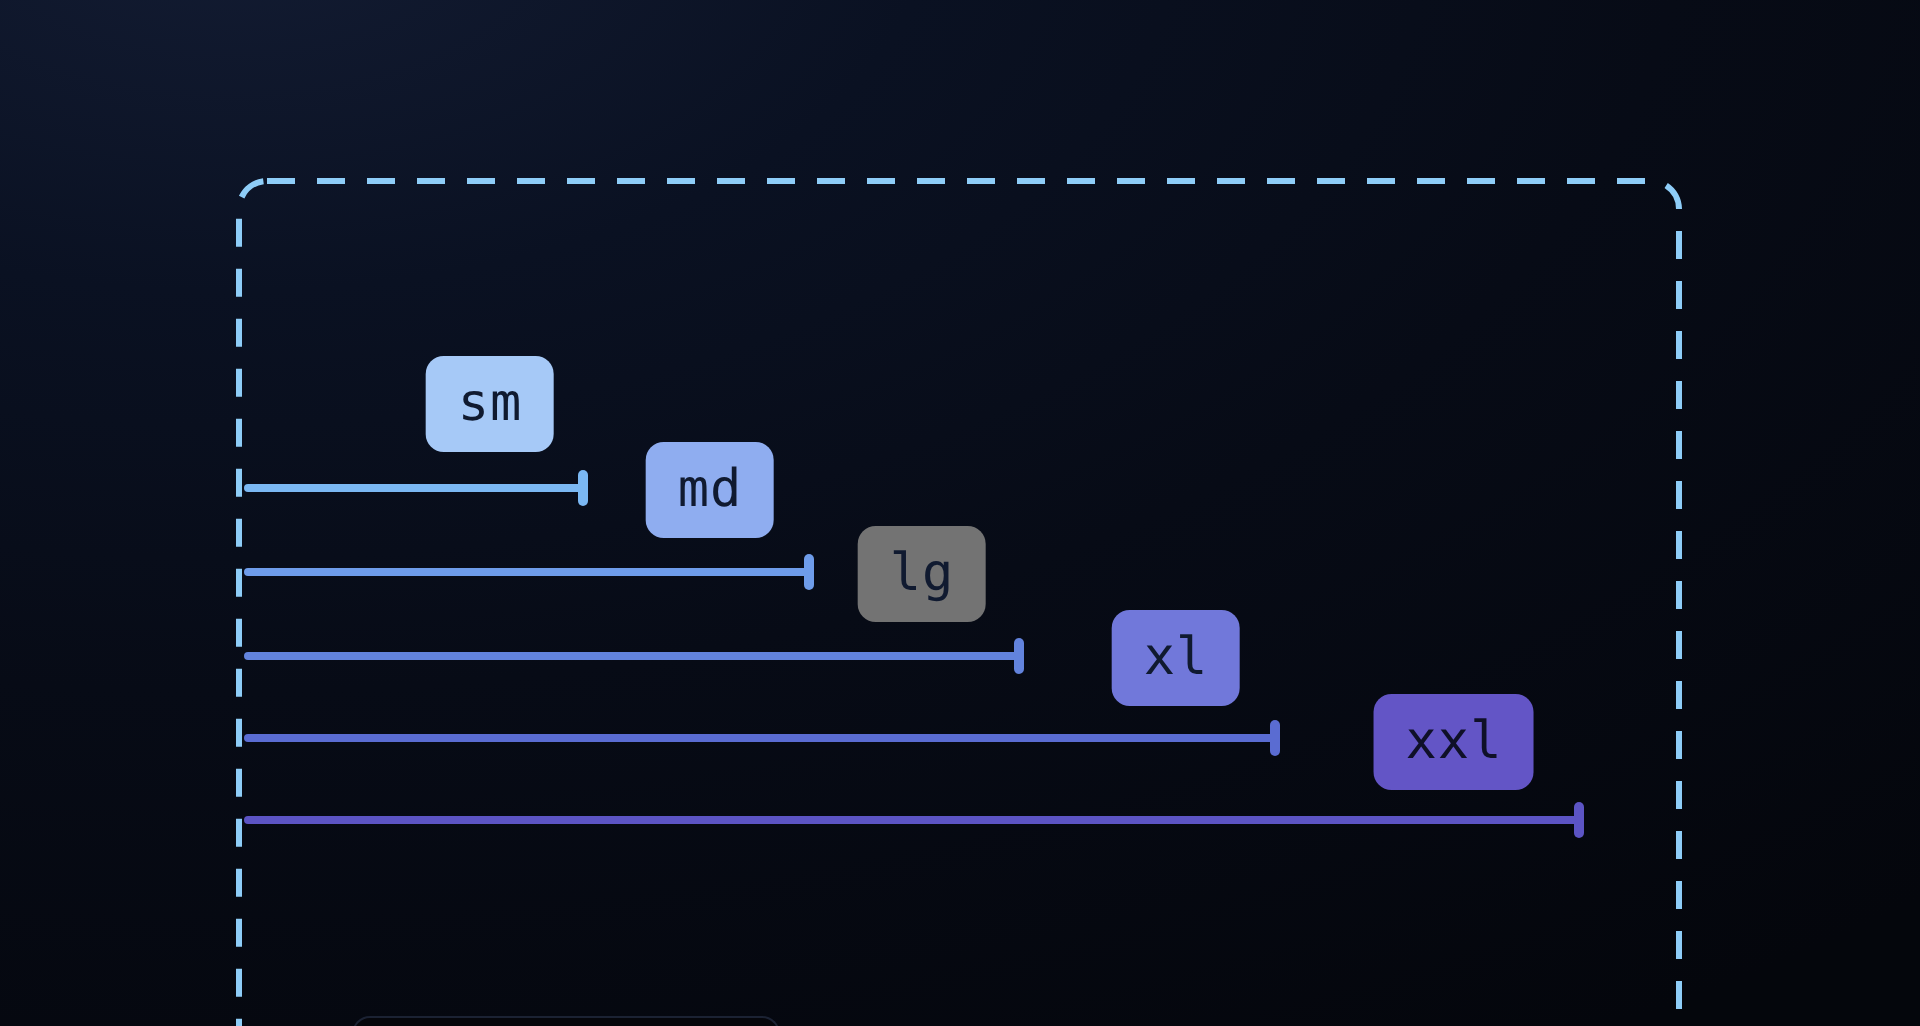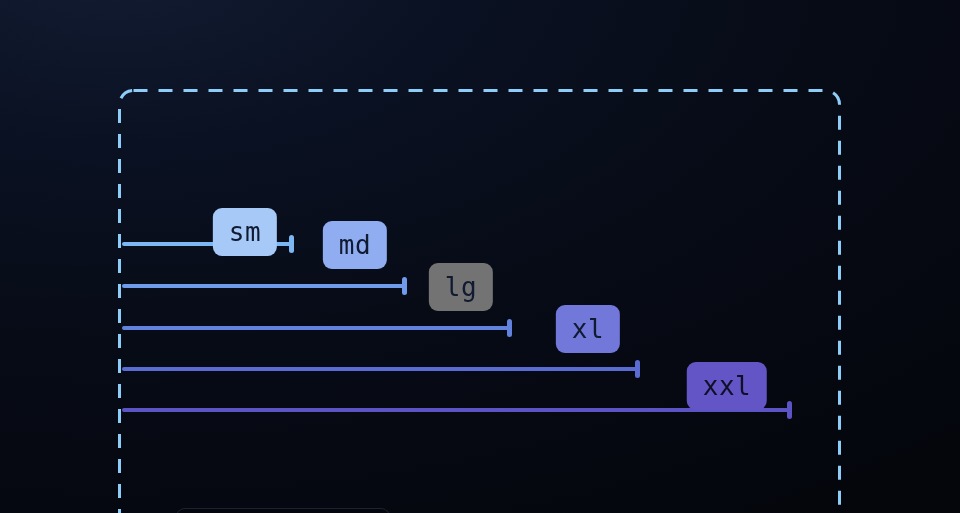--- a/index.html
+++ b/index.html
@@ -67,33 +67,33 @@
 
 <div class="stage">
   <svg class="frame-svg" xmlns="http://www.w3.org/2000/svg" width="728" height="425">
     <rect id="frame-rect" x="2.5" y="2.5" width="720" height="600" rx="14" ry="14" fill="none" stroke-width="3" stroke="#8ecdf8" stroke-dasharray="14 11"></rect>
   </svg>
 
   <div id="rows-layer">
       <div class="ruler-line" style="left: 122px; top: 242px; width: 171px; background: rgb(123, 184, 243);">
         <div class="cap" style="background: rgb(123, 184, 243);"></div>
       </div>
-      <div class="badge" style="left: 245px; top: 202px; background: rgb(166, 201, 247); color: rgb(16, 26, 48); margin-top: 30px;">sm</div>
+      <div class="badge" style="left: 245px; top: 202px; background: rgb(166, 201, 247); color: rgb(16, 26, 48);">sm</div>
       <div class="ruler-line" style="left: 122px; top: 284px; width: 284px; background: rgb(110, 156, 234);">
         <div class="cap" style="background: rgb(110, 156, 234);"></div>
       </div>
       <div class="badge" style="left: 355px; top: 245px; background: rgb(143, 173, 240); color: rgb(16, 26, 48);">md</div>
       <div class="ruler-line" style="left: 122px; top: 326px; width: 389px; background: rgb(98, 131, 221);">
         <div class="cap" style="background: rgb(98, 131, 221);"></div>
       </div>
       <div class="badge" style="left: 461px; top: 287px; background: #737373; color: rgb(16, 26, 48);">lg</div>
       <div class="ruler-line" style="left: 122px; top: 367px; width: 517px; background: rgb(90, 108, 210);">
         <div class="cap" style="background: rgb(90, 108, 210);"></div>
       </div>
       <div class="badge" style="left: 588px; top: 329px; background: rgb(113, 120, 218); color: rgb(16, 26, 48);">xl</div>
       <div class="ruler-line" style="left: 122px; top: 408px; width: 669px; background: rgb(92, 84, 196);">
         <div class="cap" style="background: rgb(92, 84, 196);"></div>
       </div>
-      <div class="badge" style="left: 727px; top: 386px; background: rgb(99, 85, 198); color: rgb(15, 16, 40);">xxl</div>
+      <div class="badge" style="left: 727px; top: 371px; background: rgb(99, 85, 198); color: rgb(15, 16, 40);">xxl</div>
     </div>
 
   <div class="partial-box"></div>
 </div>
 
 </body></html>

